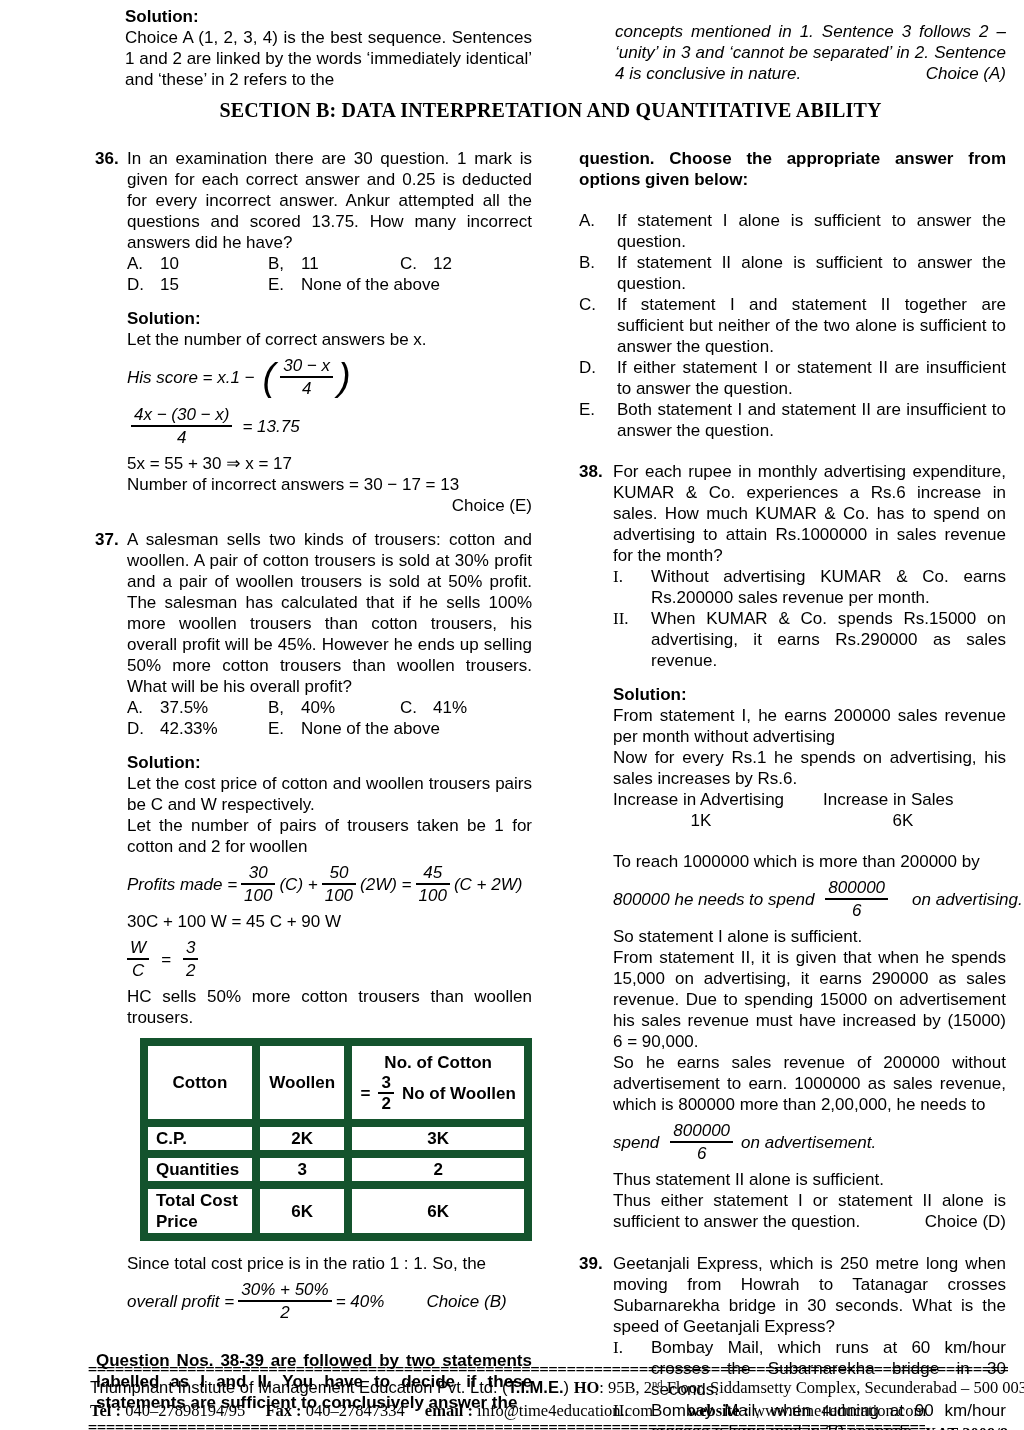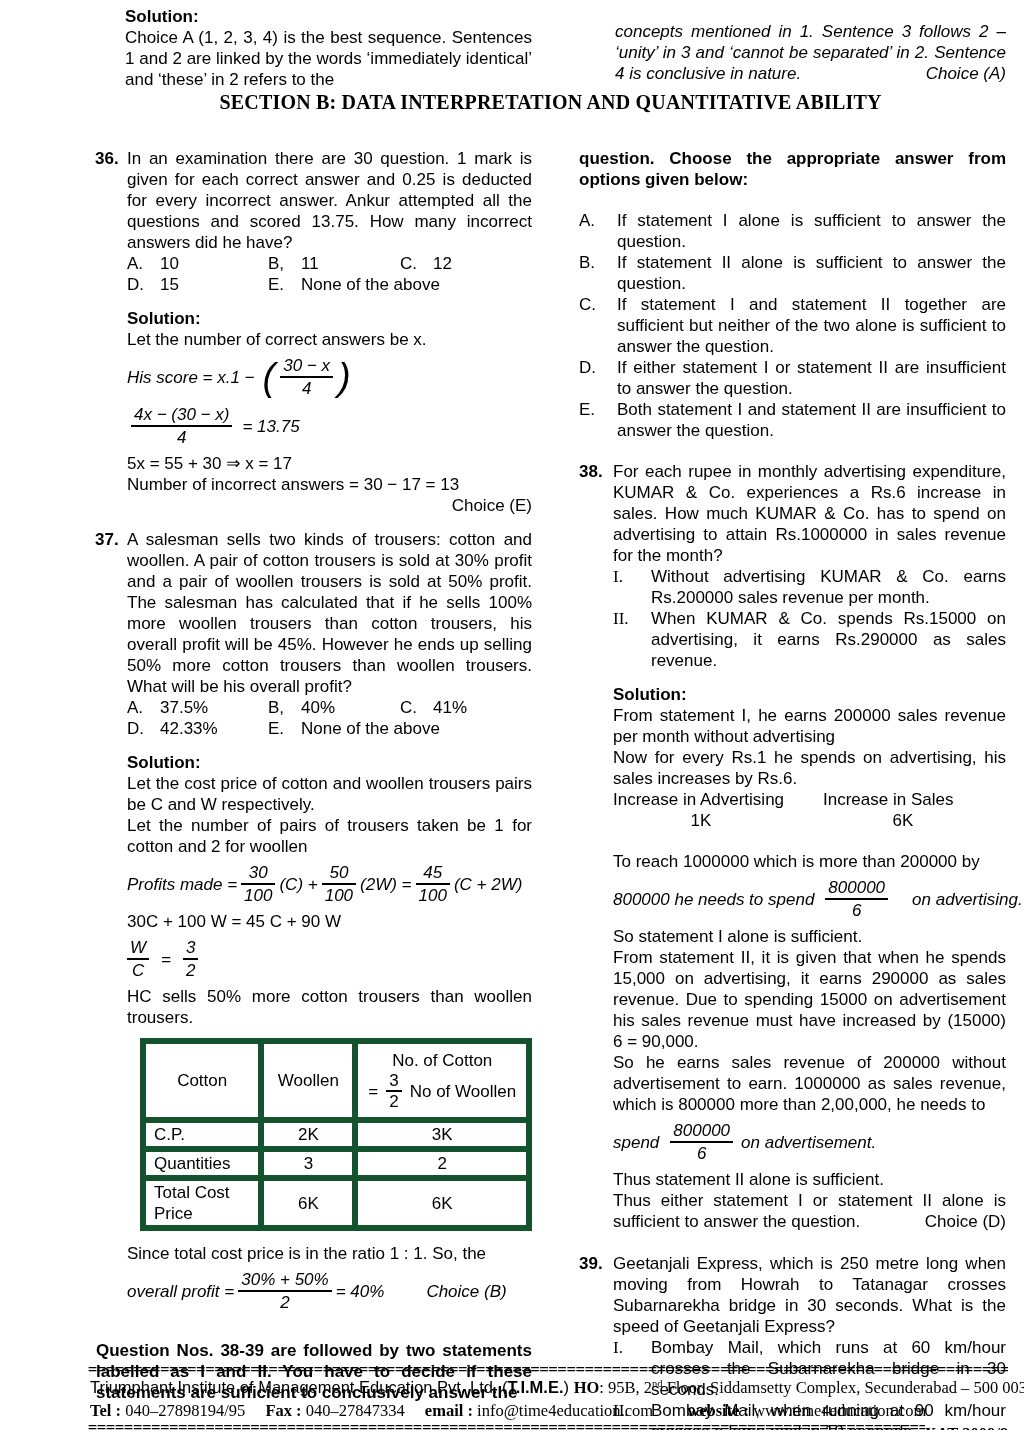--- a/index.html
+++ b/index.html
@@ -9,21 +9,21 @@
     font-family:"Liberation Sans", sans-serif;
     font-size:17px; line-height:21px;
     overflow:hidden;
   }
   .just { text-align:justify; }
   .bold { font-weight:bold; }
 
   .top-left  { position:absolute; left:125px; top:6px;  width:407px; }
   .top-right { position:absolute; left:615px; top:21px;  width:391px;font-style:italic; }
   .section-title {
-    position:absolute; left:95px; top:92px; width:911px;
+    position:absolute; left:95px; top:100px; width:911px;
     text-align:center; font-family:"Liberation Serif", serif;
     font-weight:bold; font-size:20px; letter-spacing:0.2px;
   }
 
   .col-left  { position:absolute; left:95px;  top:148px; width:437px; }
   .col-right { position:absolute; left:579px; top:148px; width:427px; }
 
   .q { position:relative; margin-bottom:13px; }
   .qnum { position:absolute; left:0; top:0; font-weight:bold; }
   .qbody { margin-left:32px; }
@@ -42,21 +42,21 @@
   .frac > span { display:block; padding:0 3px; line-height:21px; }
   .frac .den { border-top:2px solid #000; }
   .formula { display:flex; align-items:center; margin:5px 0; white-space:nowrap;font-style:italic; }
   .formula .sp { margin-right:7px; }
   .bp { font-size:38px; font-weight:normal; line-height:1; margin:0 1px; }
   .choice-right { text-align:right; }
   .fl-r { float:right; }
   .gap8 { height:8px; } .gap14 { height:14px; } .gap20 { height:20px; }
 
   .ctable { border-collapse:collapse; margin:10px 0 12px 13px; }
-  .ctable td, .ctable th { border:6px solid #14532d; font-weight:normal; font-size:17px; }
+  .ctable td, .ctable th { border:8px solid #14532d; font-weight:bold; font-size:17px; }
   .ctable th { text-align:center; padding:6px 8px; }
   .ctable td { padding:1px 8px; }
   .ctable td.c { text-align:center; }
   .h3frac { display:flex; align-items:center; justify-content:center; white-space:nowrap; }
   .h3frac .frac > span { line-height:19px; }
 
   .incr { display:grid; grid-template-columns:210px 1fr; }
   .incr .v { text-align:center; }
 
   .footer { position:absolute; left:88px; top:1364px; width:920px; }

